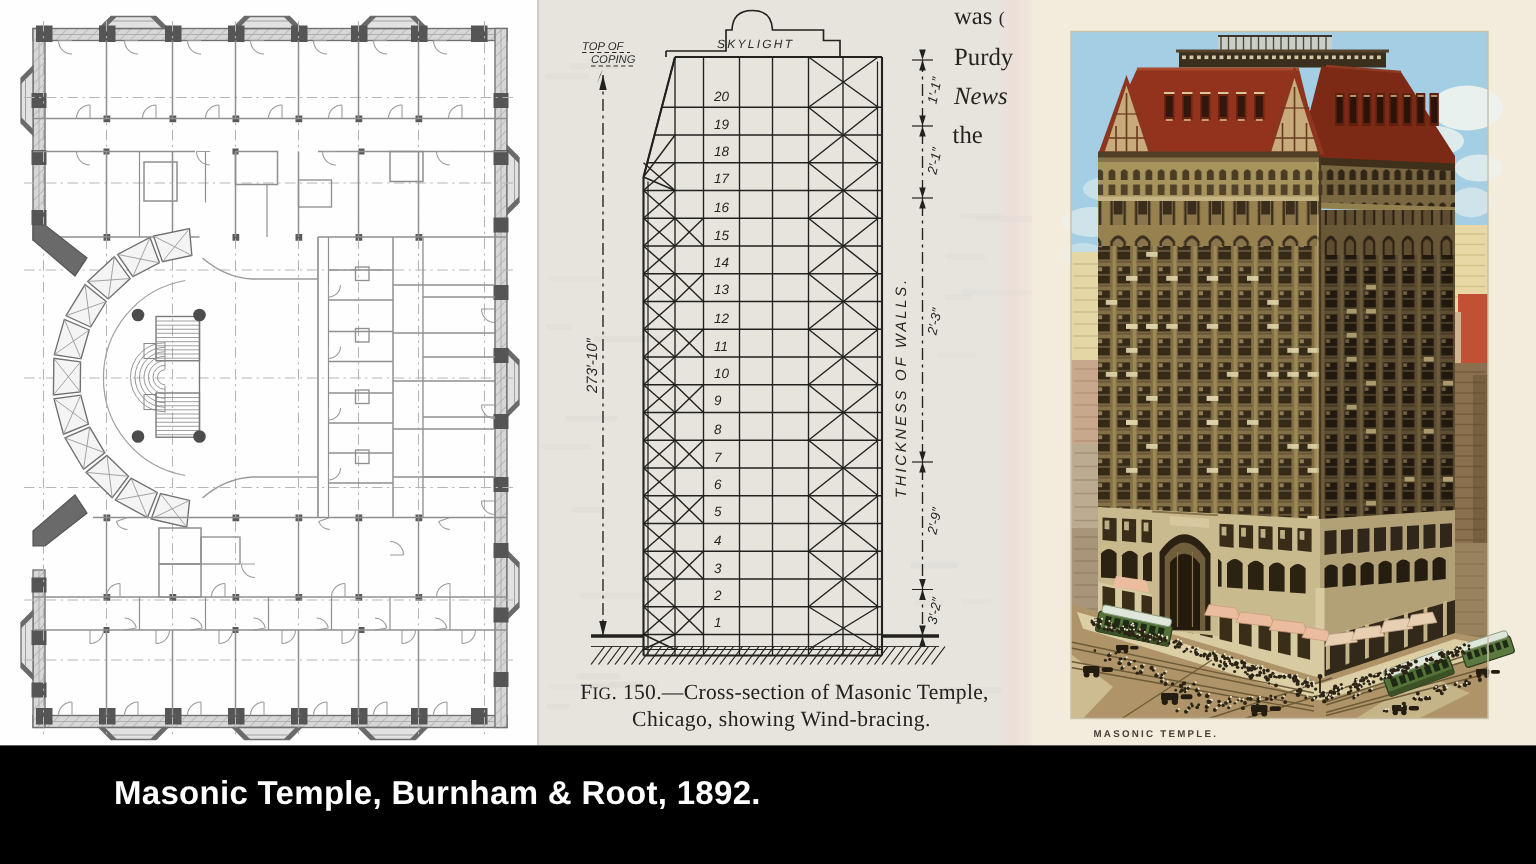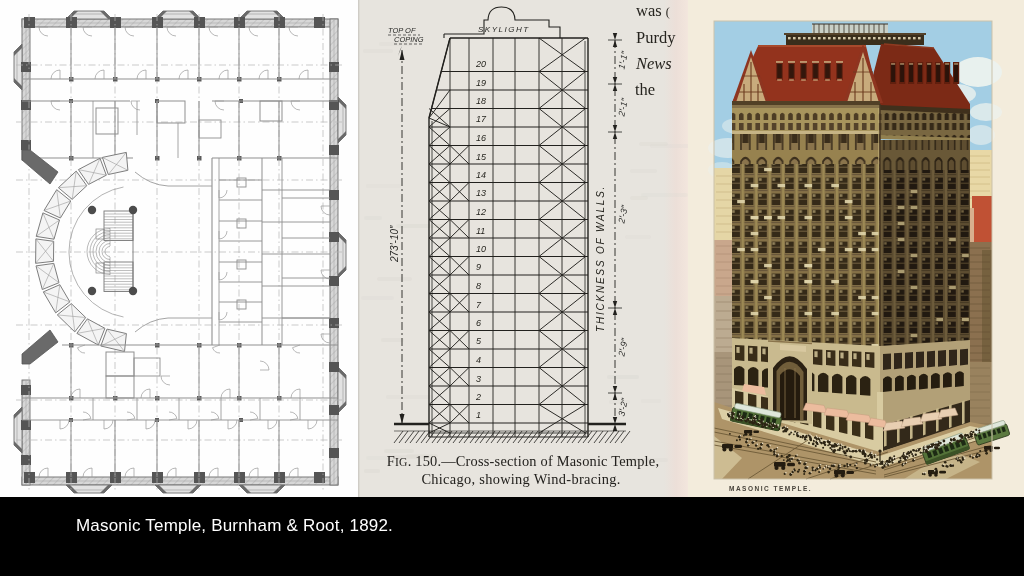--- a/index.html
+++ b/index.html
@@ -2027,12 +2027,12 @@
       </g>
 
 <g font-family="Liberation Sans, sans-serif" font-size="6.5" font-weight="bold" fill="#47423a">
         <text x="41" y="491" letter-spacing="1.5">MASONIC TEMPLE.</text>
       </g>
 </svg>
 </div>
 
 <div class="abs" style="left:0;top:497px;width:1024px;height:79px;background:#000;"></div>
 
-<div class="abs" style="left:76px;top:516px;color:#fff;font-size:17px;letter-spacing:0.2px;">Masonic Temple, Burnham &amp; Root, 1892.</div>
+<div class="abs" style="left:76px;top:516px;color:#fff;font-size:22px;letter-spacing:0.2px;font-weight:bold;">Masonic Temple, Burnham &amp; Root, 1892.</div>
 </body></html>

